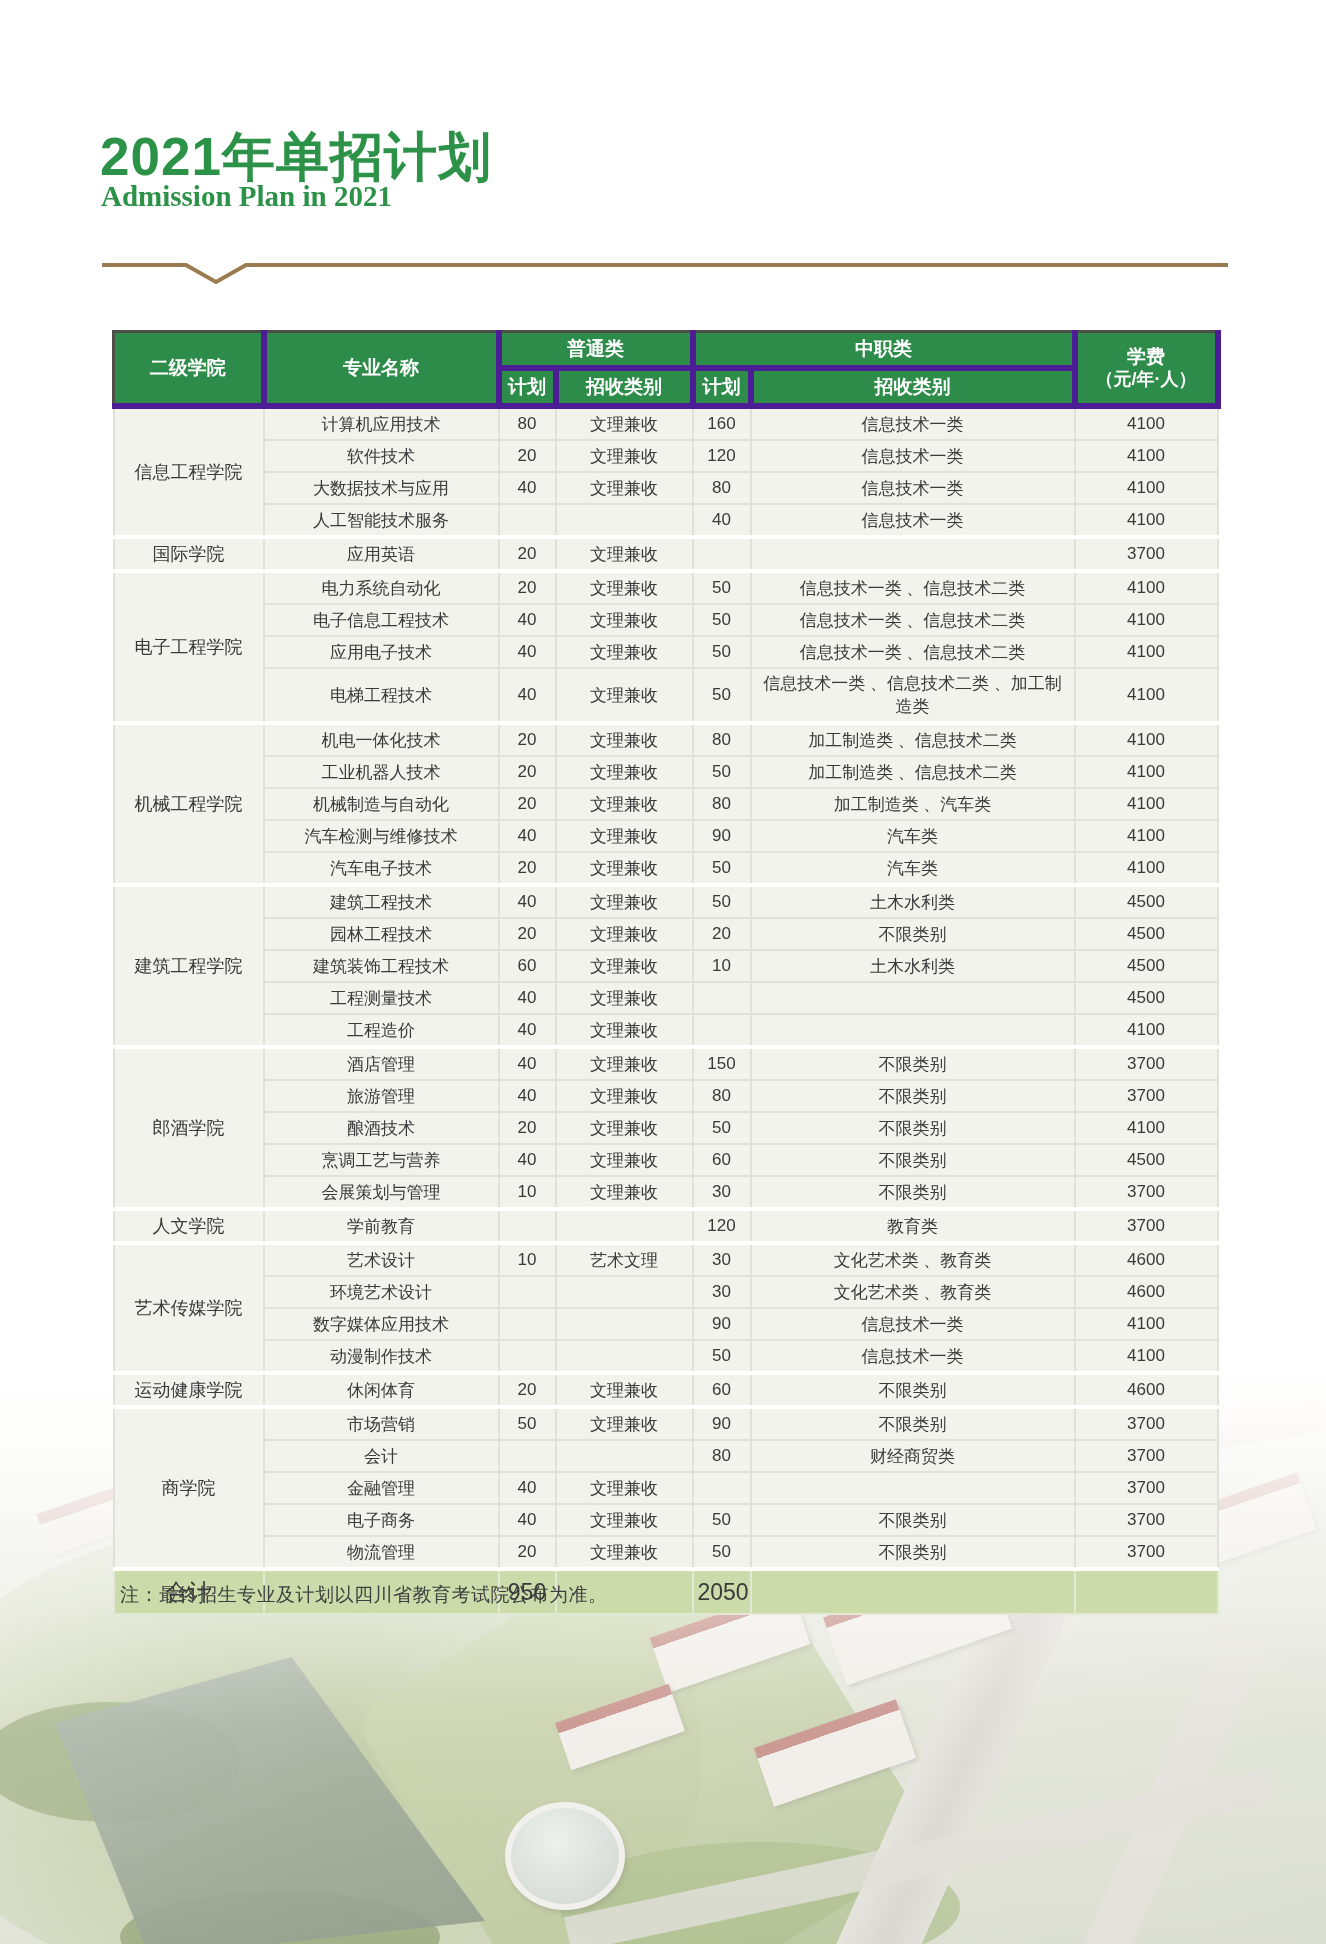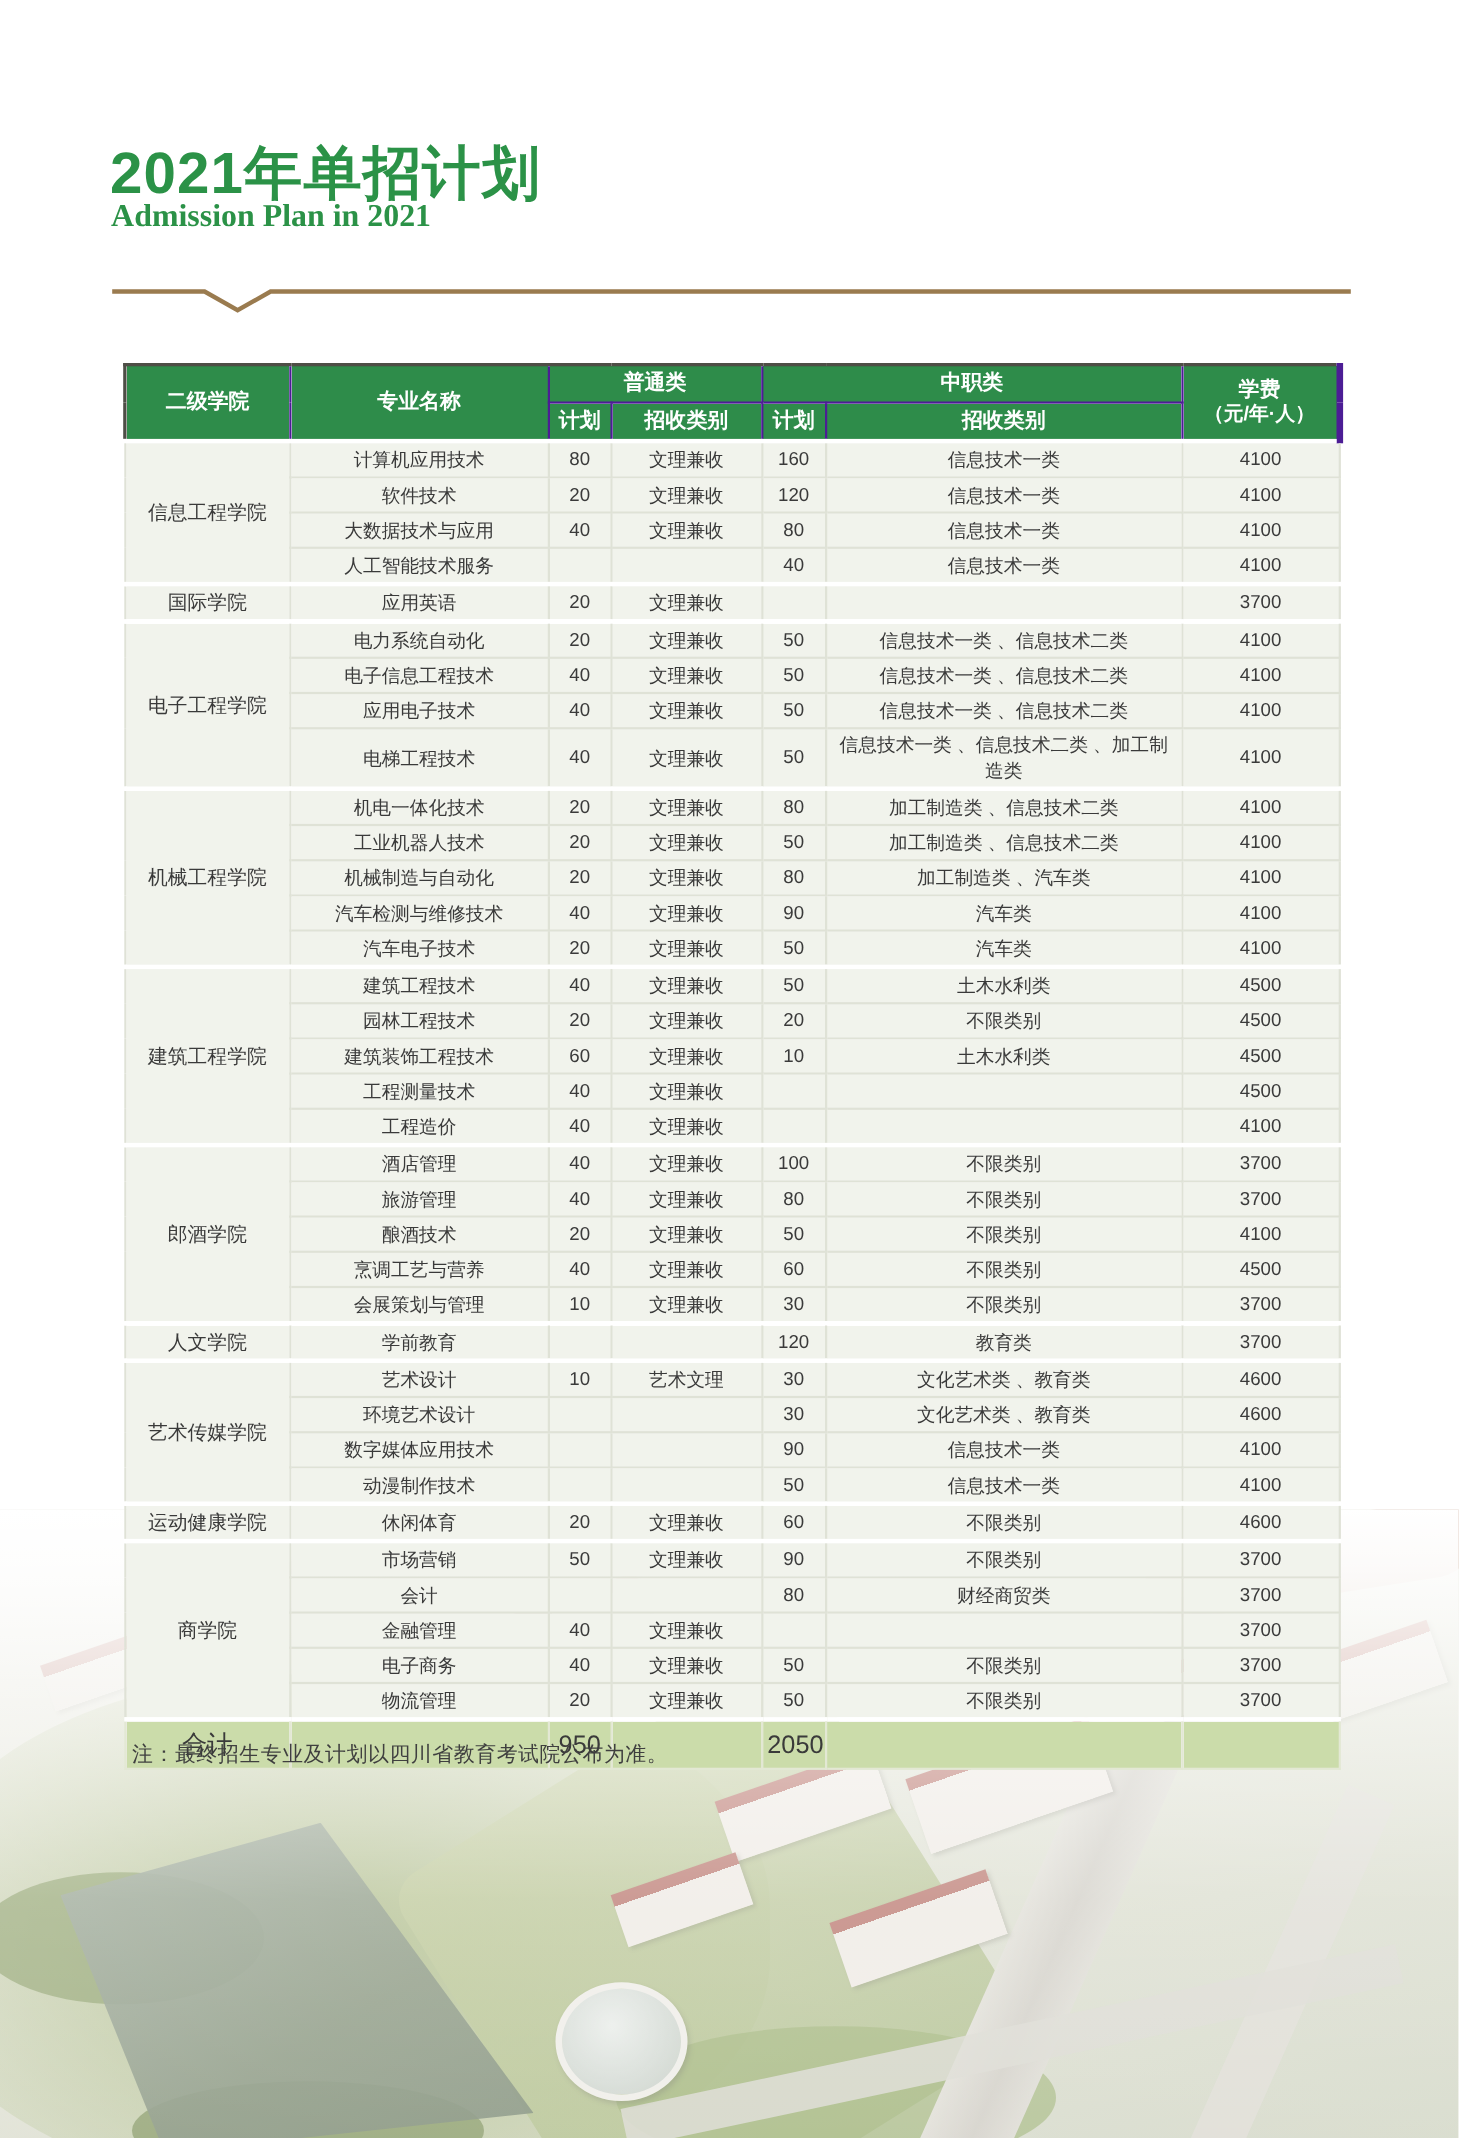--- a/index.html
+++ b/index.html
@@ -30,21 +30,21 @@
     width:100%;border-collapse:collapse;table-layout:fixed;
     font-size:17px;color:var(--body-text);
   }
   table.plan th, table.plan td{
     text-align:center;vertical-align:middle;
     padding:1px 4px;overflow:hidden;
   }
   
   thead th{
     background:var(--header-green);color:#ffffff;font-weight:bold;
-    font-size:19px;height:30px;border:2px solid #4c1d95;line-height:1.15;
+    font-size:19px;height:30px;border:6px solid #4c1d95;line-height:1.15;
   }
   thead tr:first-child th{border-top:3px solid #4e4e46;}
   thead th.h-college{border-left:3px solid #4e4e46;}
   thead th.h-tuition{border-right:6px solid #4c1d95;}
   thead th.h-tuition .sub{font-size:18px;}
   
   tbody td{
     background:var(--cell-bg);
     border:2px solid #dfe2d6;
     height:28px;
@@ -328,21 +328,21 @@
           <td>文理兼收</td>
           <td></td>
           <td></td>
           <td>4100</td>
         </tr>
         <tr class="group-start">
           <td class="college-cell" rowspan="5">郎酒学院</td>
           <td class="major-cell">酒店管理</td>
           <td>40</td>
           <td>文理兼收</td>
-          <td>100</td>
+          <td>150</td>
           <td>不限类别</td>
           <td>3700</td>
         </tr>
         <tr>
           <td class="major-cell">旅游管理</td>
           <td>40</td>
           <td>文理兼收</td>
           <td>80</td>
           <td>不限类别</td>
           <td>3700</td>

